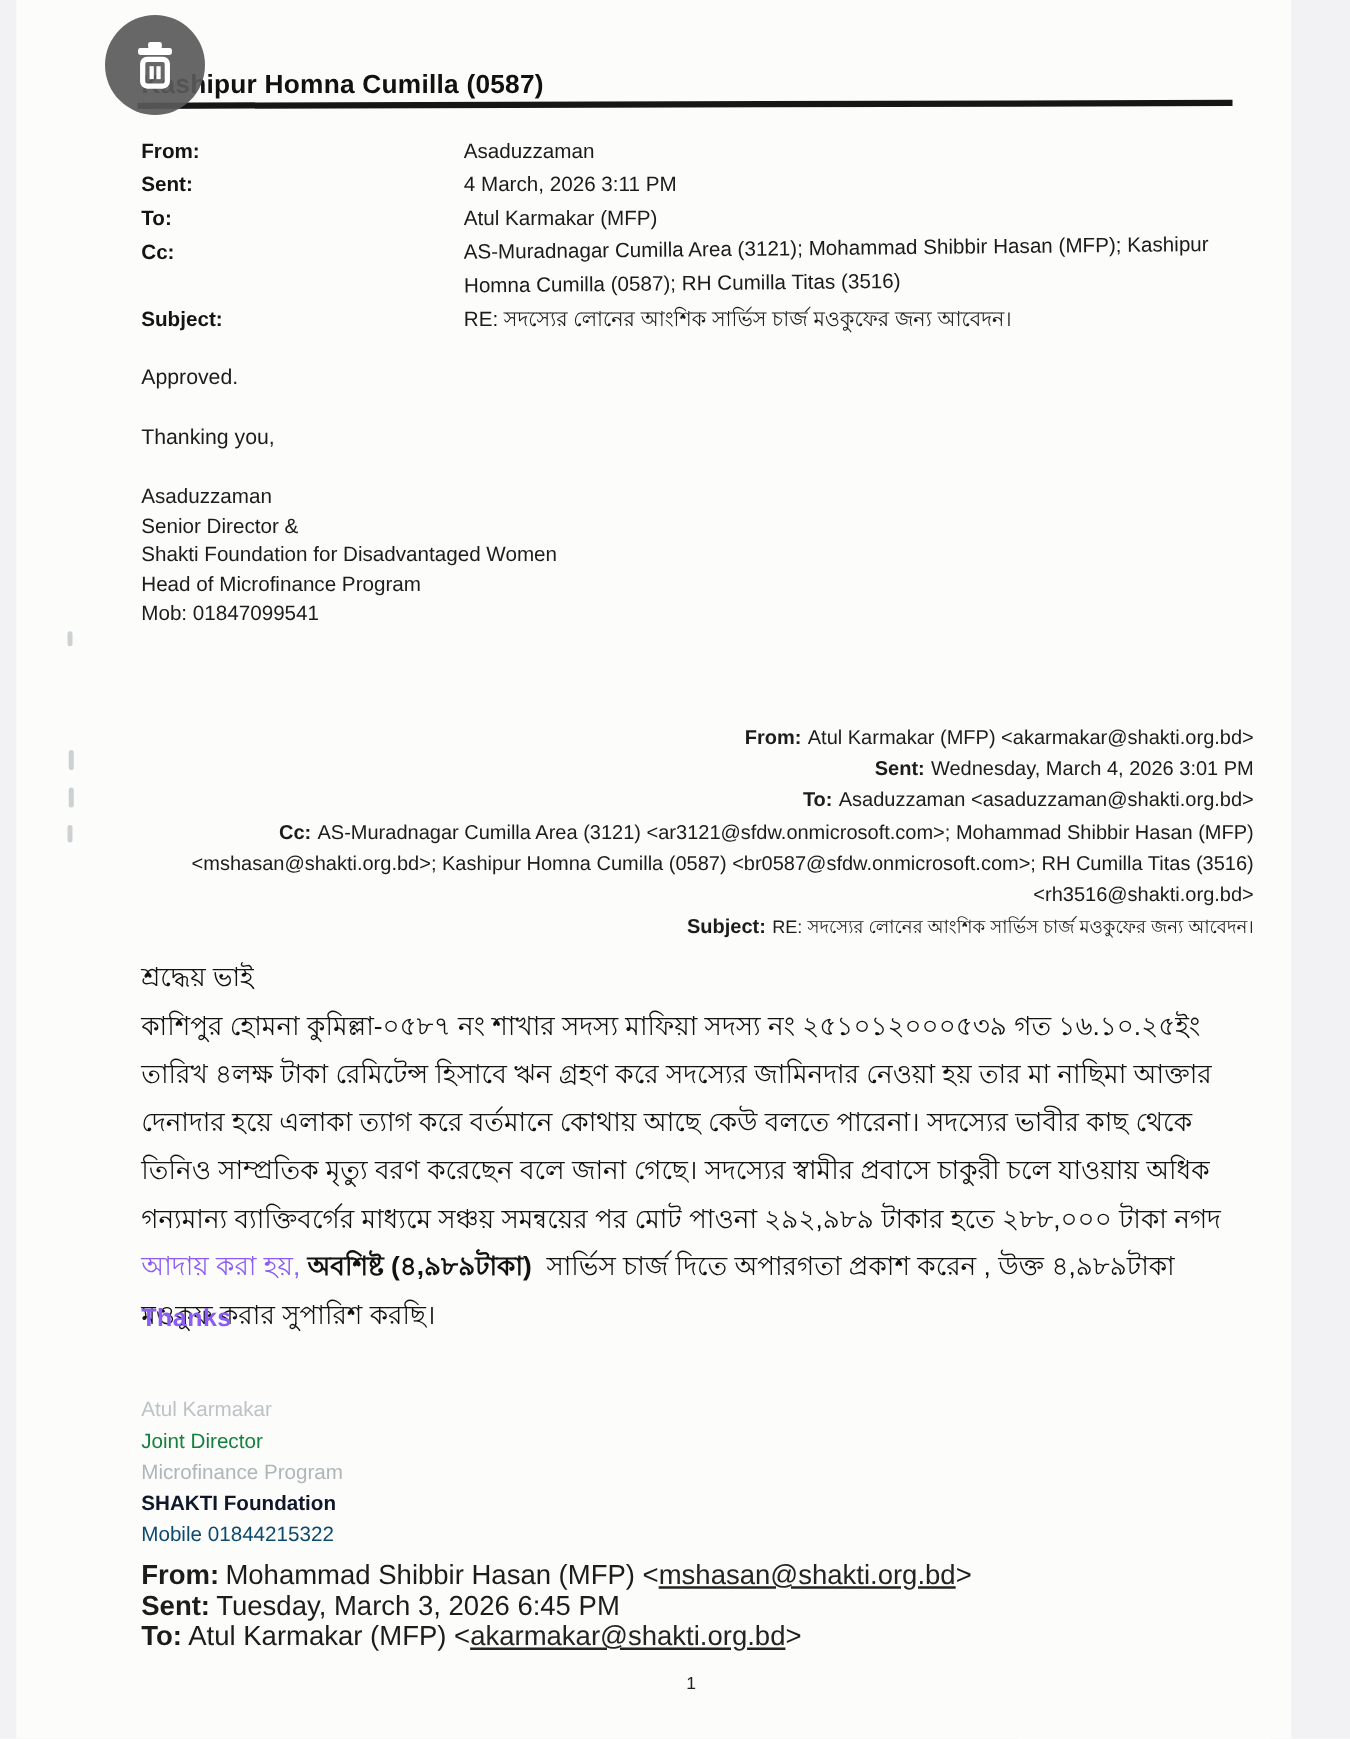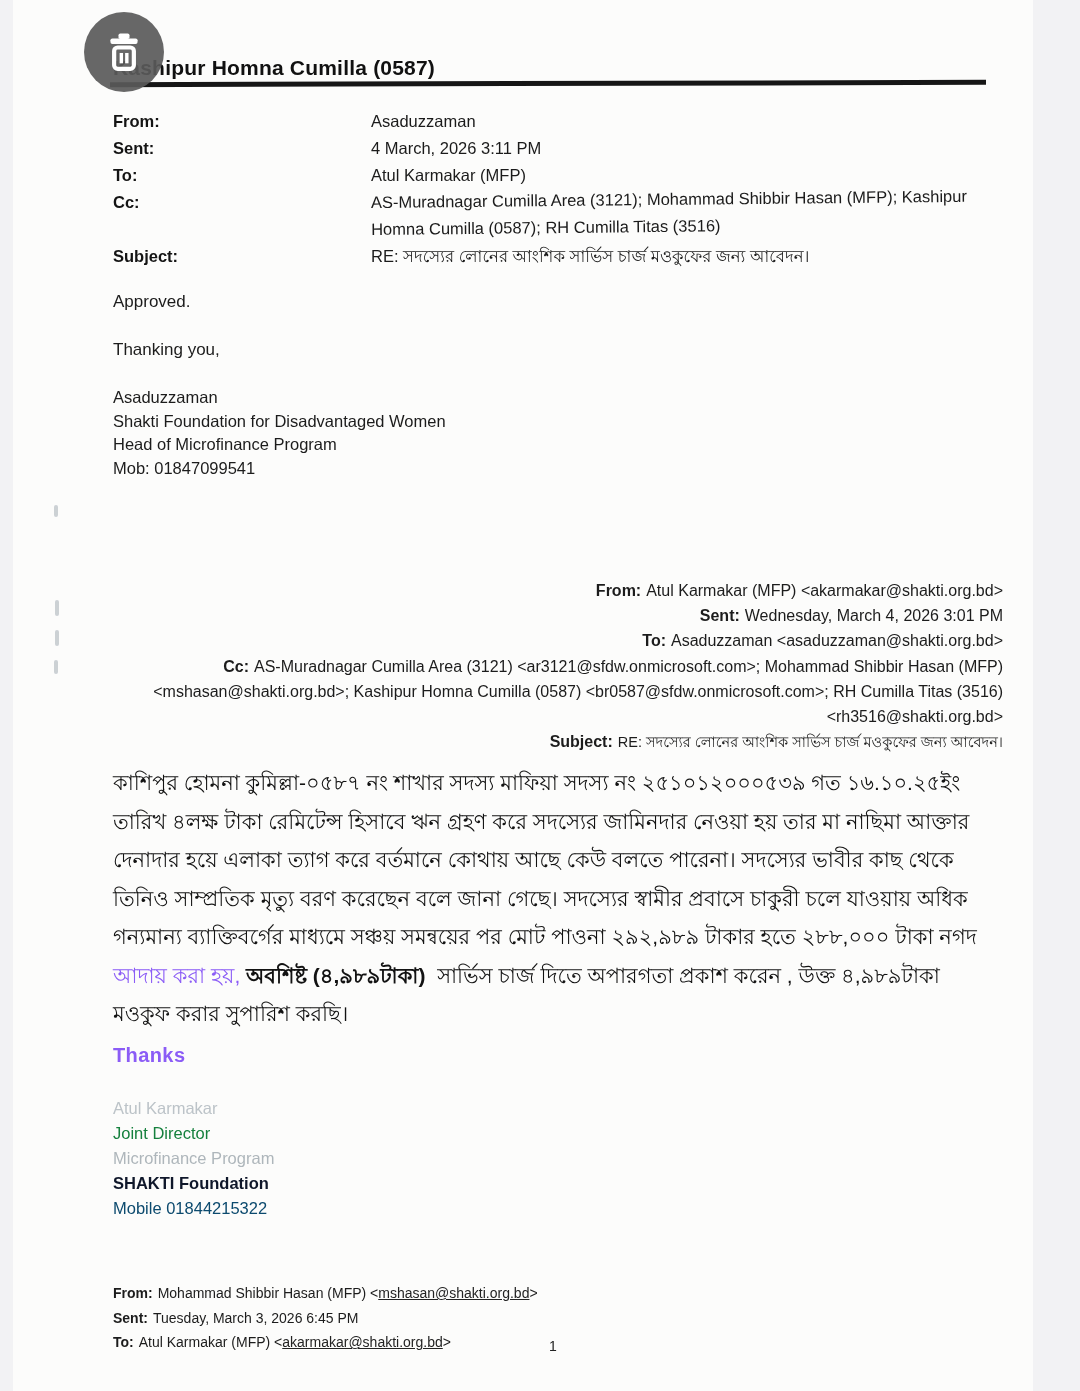--- a/index.html
+++ b/index.html
@@ -47,27 +47,27 @@
   .q1 .bn-sub{font-size:14.5px;}
   
   .bn{position:absolute;left:100px;top:764px;width:880px;
       font-size:21px;line-height:38.5px;color:#121212;}
   .bn div{white-space:nowrap;}
   .bn .fadeword{color:#8b5cf6;}
   .bn .boldseg{font-weight:bold;}
   
   .thanks{position:absolute;left:100px;top:1044px;font-size:20px;color:#8b5cf6;letter-spacing:.4px;font-weight:bold;}
   .fsig{position:absolute;left:100px;top:1096px;font-size:16.5px;line-height:25px;}
-  .fsig .f1{color:#bcc3c8;}
+  .fsig .f1{color:#bcc3c8;margin-top:20px;}
   .fsig .f2{color:#15803d;}
   .fsig .f3{color:#aeb6bb;}
   .fsig .f4{color:#0f172a;font-weight:bold;}
   .fsig .f5{color:#0c4a6e;}
   
-  .q2{position:absolute;left:100px;top:1248px;width:890px;font-size:14px;line-height:24.6px;margin-top:33px;}
+  .q2{position:absolute;left:100px;top:1248px;width:890px;font-size:22px;line-height:24.6px;}
   .q2 .mail{text-decoration:underline;color:#232323;}
   
   .page-num{position:absolute;left:0;top:1338px;width:1080px;text-align:center;
             font-size:14px;color:#222;}
   
   .mark{position:absolute;width:4px;border-radius:2px;background:#bfc6cb;opacity:.8;}
   .m1{left:41px;top:505px;height:12px;}
   .m2{left:42px;top:600px;height:16px;}
   .m3{left:42px;top:630px;height:16px;}
   .m4{left:41px;top:660px;height:14px;}
@@ -101,20 +101,21 @@
       <div class="frow">
         <div class="flabel">Subject:</div>
         <div class="fvalue subj">RE:  সদস্যের লোনের আংশিক সার্ভিস চার্জ মওকুফের জন্য আবেদন।</div>
       </div>
     </div>
 
     <div class="approved">Approved.</div>
     <div class="thanking">Thanking you,</div>
     <div class="sig">
       <div>Asaduzzaman</div>
+      <div>Senior Director &amp;</div>
       <div>Shakti Foundation for Disadvantaged Women</div>
       <div>Head of Microfinance Program</div>
       <div>Mob: 01847099541</div>
     </div>
 
     <div class="q1">
       <div>
         <span class="lbl">From:</span><span>Atul Karmakar (MFP) &lt;akarmakar@shakti.org.bd&gt;</span>
       </div>
       <div>
@@ -125,20 +126,21 @@
       </div>
       <div>
         <span class="lbl">Cc:</span><span>AS-Muradnagar Cumilla Area (3121) &lt;ar3121@sfdw.onmicrosoft.com&gt;; Mohammad Shibbir Hasan (MFP) &lt;mshasan@shakti.org.bd&gt;; Kashipur Homna Cumilla (0587) &lt;br0587@sfdw.onmicrosoft.com&gt;; RH Cumilla Titas (3516) &lt;rh3516@shakti.org.bd&gt;</span>
       </div>
       <div>
         <span class="lbl">Subject:</span><span class="bn-sub">RE: </span><span class="bn-sub">সদস্যের লোনের আংশিক সার্ভিস চার্জ মওকুফের জন্য আবেদন।</span>
       </div>
     </div>
 
     <div class="bn">
+      <div>শ্রদ্ধেয় ভাই</div>
       <div>কাশিপুর হোমনা কুমিল্লা-০৫৮৭ নং শাখার সদস্য মাফিয়া সদস্য নং ২৫১০১২০০০৫৩৯ গত ১৬.১০.২৫ইং</div>
       <div>তারিখ ৪লক্ষ টাকা রেমিটেন্স হিসাবে ঋন গ্রহণ করে সদস্যের জামিনদার নেওয়া হয় তার মা নাছিমা আক্তার</div>
       <div>দেনাদার হয়ে এলাকা ত্যাগ করে বর্তমানে কোথায় আছে কেউ বলতে পারেনা। সদস্যের ভাবীর কাছ থেকে</div>
       <div>তিনিও সাম্প্রতিক মৃত্যু বরণ করেছেন বলে জানা গেছে। সদস্যের স্বামীর প্রবাসে চাকুরী চলে যাওয়ায় অধিক</div>
       <div>গন্যমান্য ব্যাক্তিবর্গের মাধ্যমে সঞ্চয় সমন্বয়ের পর মোট পাওনা ২৯২,৯৮৯ টাকার হতে ২৮৮,০০০ টাকা নগদ</div>
       <div>
         <span class="fadeword">আদায় করা হয়,</span>
         <span class="boldseg">অবশিষ্ট (৪,৯৮৯টাকা)</span>&nbsp;
         <span>সার্ভিস চার্জ দিতে অপারগতা প্রকাশ করেন , উক্ত ৪,৯৮৯টাকা</span>
       </div>

